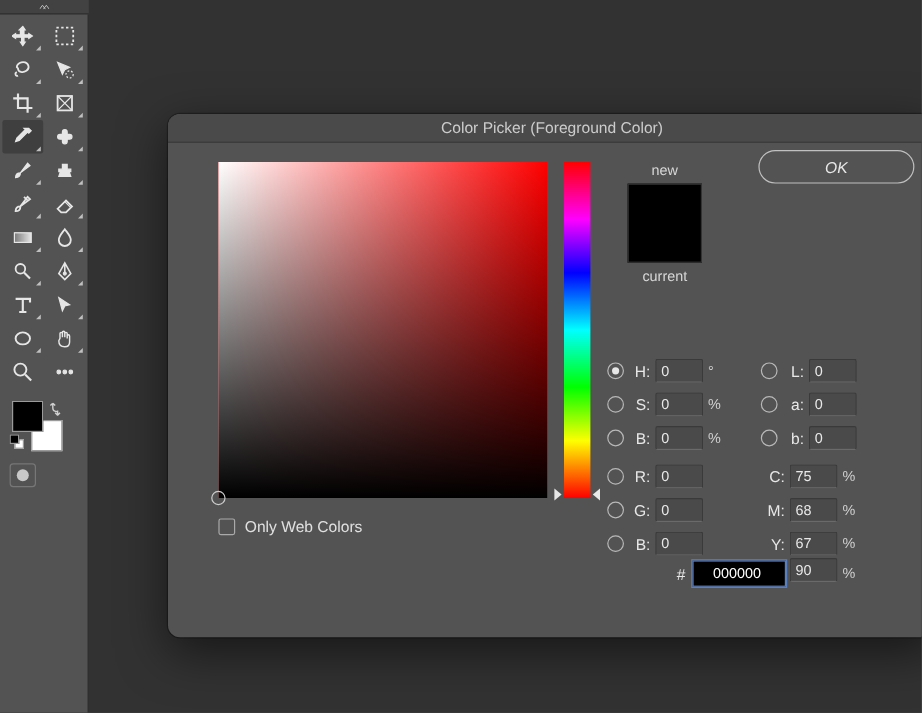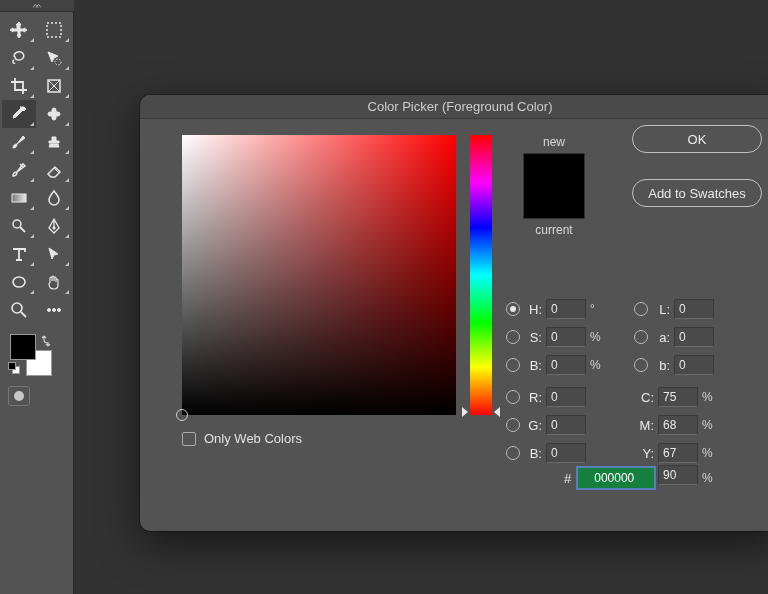--- a/index.html
+++ b/index.html
@@ -128,21 +128,21 @@
   .btn{
     height:28px;
     border:1px solid #c0c0c0;
     border-radius:14px;
     background:transparent;
     color:#e8e8e8;
     font-size:13px;
     display:flex;align-items:center;justify-content:center;
     cursor:pointer;
   }
-  .btn.primary{border-width:1.5px;}
+  .btn.primary{border-width:1.5px;font-style:italic;}
   
   .vals{
     position:absolute; left:342px; top:176px; right:18px;
   }
   .row{
     display:flex; align-items:center; height:28px;
   }
   .col-left{ width:118px; display:flex; align-items:center; }
   .col-right{ width:128px; display:flex; align-items:center; }
   .rad{
@@ -375,21 +375,20 @@
 
     <div class="nc-wrap">
       <div class="nc-label">new</div>
       <div class="nc-box" style="background: rgb(0, 0, 0);"></div>
       <div class="nc-label">current</div>
     </div>
 
     <div class="btns">
       <div class="btn primary">OK</div>
       <div style="height:6px"></div>
-      <div class="btn">Add to Swatches</div>
       <div style="height:6px"></div>
     </div>
 
     <div class="vals">
       <div class="row">
         <div class="col-left">
           <span class="rad sel"></span>
           <span class="lbl">H:</span>
           <input class="inp" value="0" style="">
           <span class="unit">°</span>
@@ -478,21 +477,21 @@
     </div>
 
     <div style="position:absolute; right:18px; top:346px; width:128px; display:flex; align-items:flex-end;">
       <span class="lbl-w">K:</span>
       <input class="inp" value="90" style="">
       <span class="unit">%</span>
     </div>
 
     <div class="hex-row">
       <span class="hash">#</span>
-      <input class="hex-inp" value="000000" style="background: #15803d; color: rgb(255, 255, 255); padding-left: 16px;">
+      <input class="hex-inp" value="000000" style="background: #000000; color: rgb(255, 255, 255); padding-left: 16px;">
     </div>
 
     <div class="owc">
       <span class="chk"></span>
       <span>Only Web Colors</span>
     </div>
   </div>
 </div>
 
 </body></html>

